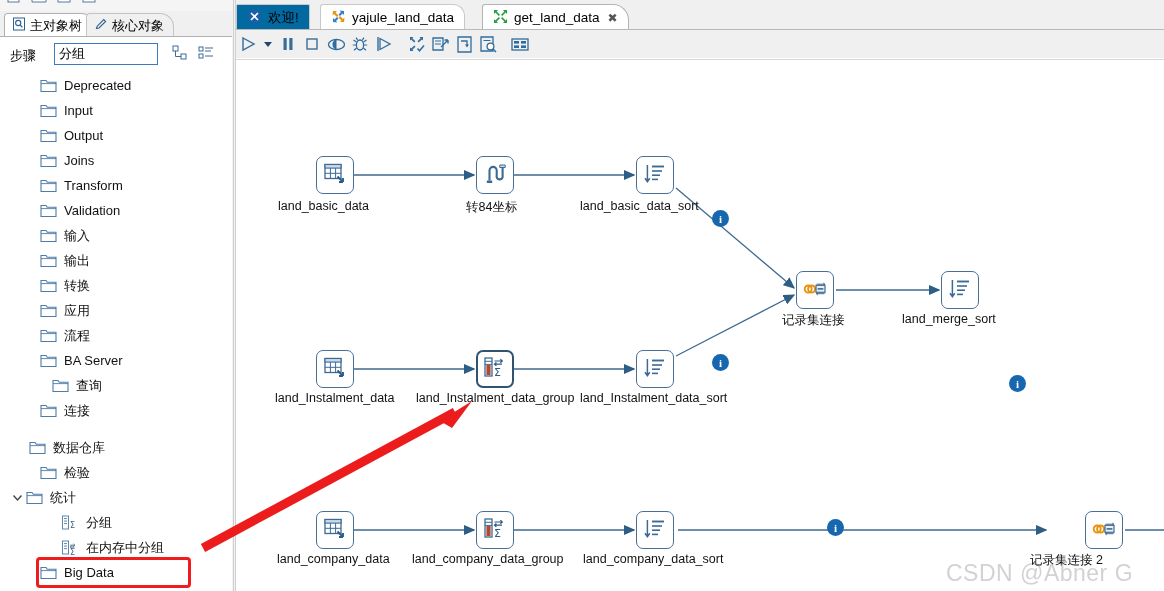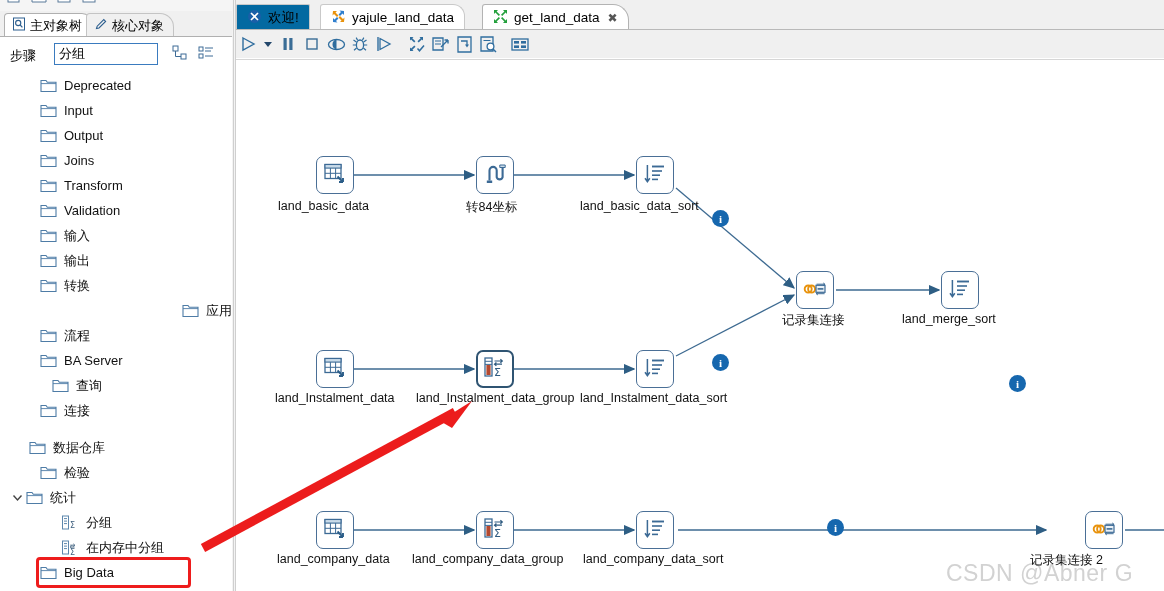--- a/index.html
+++ b/index.html
@@ -259,21 +259,21 @@
         <div class="trow" style="padding-left: 24px;">
           <span class="twist"></span>
           <span class="tico">
             <svg width="17" height="15" viewBox="0 0 17 15">
               <path d="M1 2.5 L6 2.5 L7.3 4.3 L16 4.3 L16 13.5 L1 13.5 Z" fill="#ffffff" stroke="#4e7ca6" stroke-width="1.1"></path>
               <line x1="1" y1="5.6" x2="16" y2="5.6" stroke="#4e7ca6" stroke-width="0.9"></line>
             </svg>
           </span>
           <span class="tlabel">转换</span>
         </div>
-        <div class="trow" style="padding-left: 24px; justify-content: flex-end;">
+        <div class="trow" style="padding-left: 24px;">
           <span class="twist"></span>
           <span class="tico">
             <svg width="17" height="15" viewBox="0 0 17 15">
               <path d="M1 2.5 L6 2.5 L7.3 4.3 L16 4.3 L16 13.5 L1 13.5 Z" fill="#ffffff" stroke="#4e7ca6" stroke-width="1.1"></path>
               <line x1="1" y1="5.6" x2="16" y2="5.6" stroke="#4e7ca6" stroke-width="0.9"></line>
             </svg>
           </span>
           <span class="tlabel">应用</span>
         </div>
         <div class="trow" style="padding-left: 24px;">

